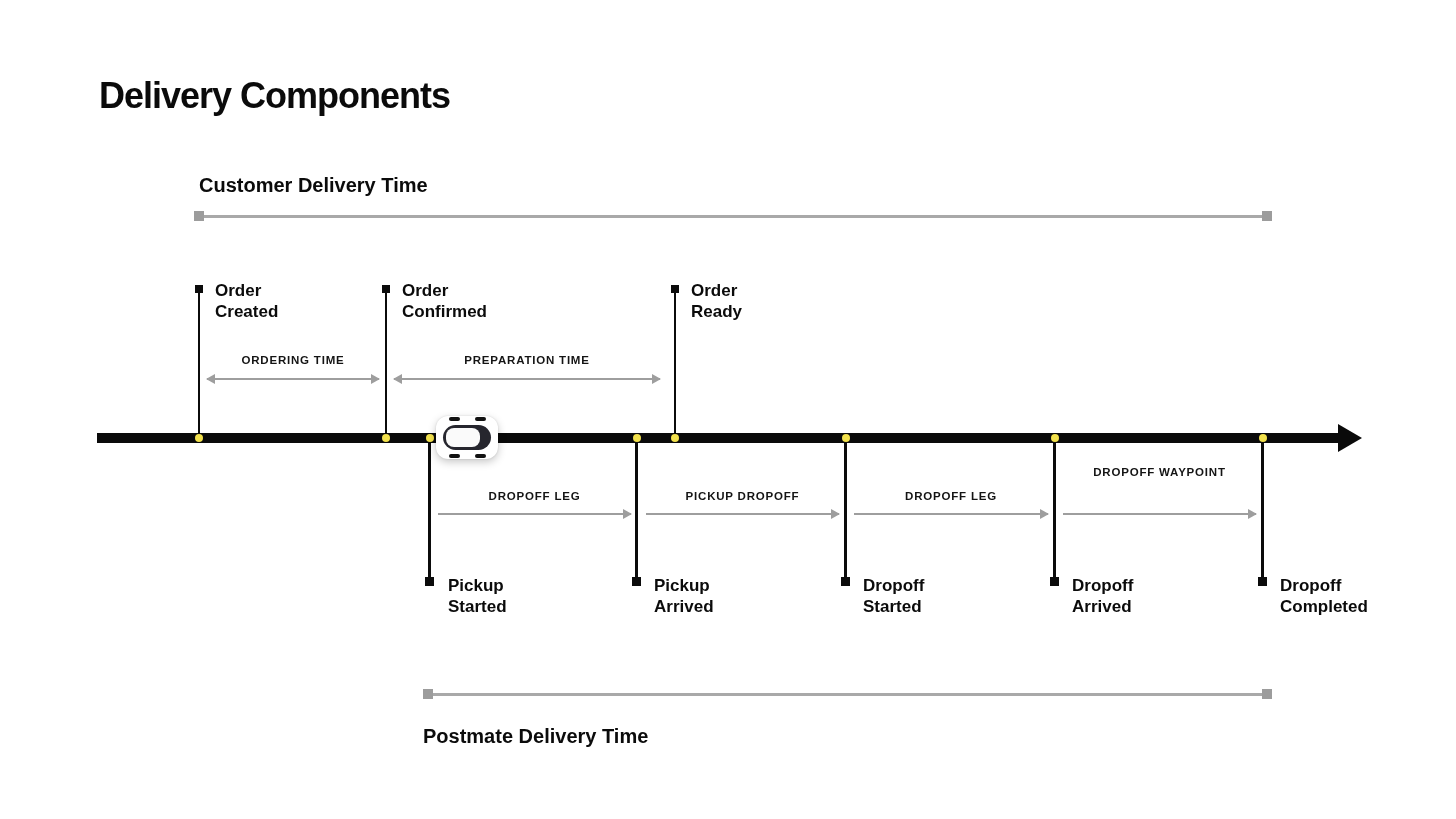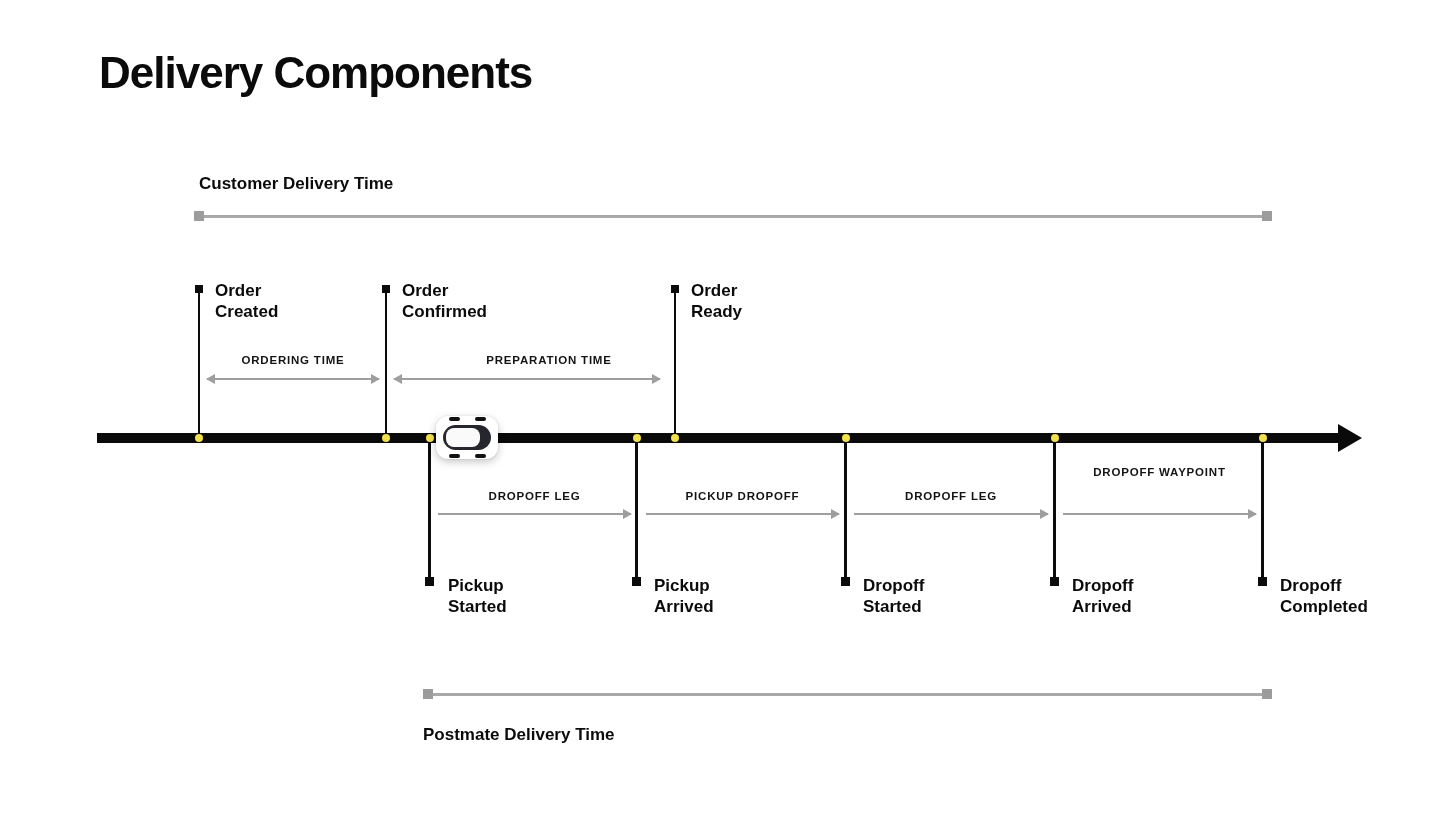--- a/index.html
+++ b/index.html
@@ -8,24 +8,24 @@
     --dot:#f2e14c;
     --grayline:#a9a9a9;
     --graysq:#9c9c9c;
     --arrow:#9e9e9e;
   }
   *{margin:0;padding:0;box-sizing:border-box;}
   html,body{background:#fff;}
   body{font-family:"Liberation Sans",sans-serif;color:var(--ink);}
   .canvas{position:relative;width:1456px;height:819px;background:#fff;overflow:hidden;}
 
-  .title{position:absolute;left:99px;top:48px;font-size:44px;font-weight:700;letter-spacing:-1px;color:var(--ink);}
+  .title{position:absolute;left:99px;top:75px;font-size:36px;font-weight:700;letter-spacing:-1px;color:var(--ink);}
 
   
-  .span-label{position:absolute;font-size:17px;font-weight:700;color:var(--ink);white-space:nowrap;}
+  .span-label{position:absolute;font-size:20px;font-weight:700;color:var(--ink);white-space:nowrap;}
   .span-line{position:absolute;height:3px;background:var(--grayline);}
   .sq{position:absolute;width:10px;height:10px;background:var(--graysq);}
 
   
   .vline{position:absolute;background:var(--ink);}
   .vline.up{width:2px;top:289px;height:149px;}
   .vline.down{width:3px;top:438px;height:146px;}
   .cap{position:absolute;background:var(--ink);}
   .cap.up{width:8px;height:8px;top:285px;}
   .cap.down{width:9px;height:9px;top:577px;}
@@ -74,21 +74,21 @@
     <i class="cap up" style="left:671px;"></i>
     <div class="ms-label" style="left:691px;top:281px;">Order
 Ready</div>
   </div>
 
   <div>
     <div class="int-label" style="left:207px;top:354px;width:172px;">ORDERING TIME</div>
     <div class="arr double" style="left:207px;top:378px;width:172px;"></div>
   </div>
   <div>
-    <div class="int-label" style="left:416px;top:354px;width:266px;">PREPARATION TIME</div>
+    <div class="int-label" style="left:394px;top:354px;width:266px;">PREPARATION TIME</div>
     <div class="arr double" style="left:394px;top:378px;width:266px;"></div>
   </div>
 
   <div class="timeline"></div>
   <div class="timeline-head"></div>
   <i class="dot" style="left:195px;"></i>
   <i class="dot" style="left:382px;"></i>
   <i class="dot" style="left:426px;"></i>
   <i class="dot" style="left:633px;"></i>
   <i class="dot" style="left:671px;"></i>

